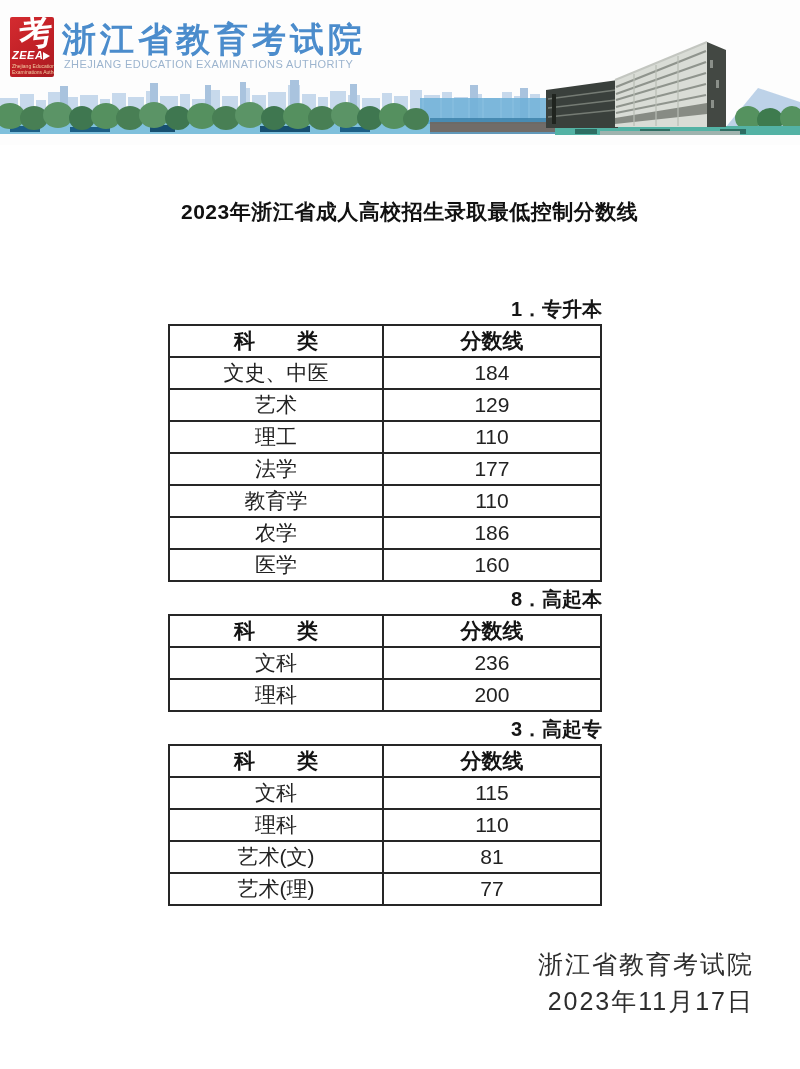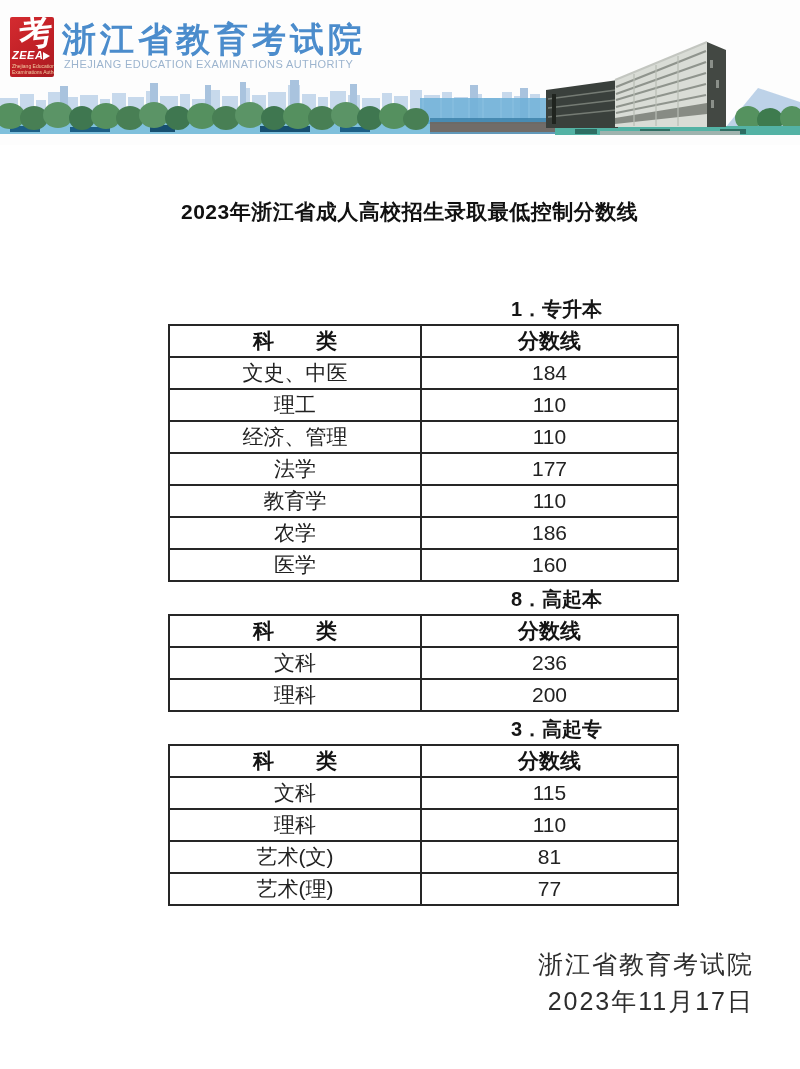--- a/index.html
+++ b/index.html
@@ -25,21 +25,21 @@
   .org-en{position:absolute;left:64px;top:58px;z-index:3;font-size:11px;color:#9cb4ce;
         letter-spacing:.4px;white-space:nowrap;}
 
   
   .content{width:434px;margin-left:168px;}
   .title{margin:55px 13px 74px;text-align:center;font-size:21px;font-weight:bold;
          letter-spacing:.5px;color:#111;line-height:24px;white-space:nowrap;}
   .section-heading{margin:6px 0 4px;text-align:right;font-size:20px;font-weight:bold;
          color:#161616;line-height:22px;}
   .score-section:first-of-type .section-heading{margin-top:0;}
-  .score-table{width:511px;border-collapse:collapse;table-layout:fixed;}
+  .score-table{width:434px;border-collapse:collapse;table-layout:fixed;}
   .score-table td{border:2px solid #262626;height:30px;text-align:center;vertical-align:middle;
          font-size:21px;color:#222;padding:0;}
   .score-table thead td{font-weight:bold;color:#131313;}
   .col-cat{width:49.5%;} .col-score{width:50.5%;}
 
   .signature{margin-top:40px;padding-right:46px;text-align:right;
          font-size:25px;line-height:37px;color:#2d2d2d;font-weight:500;letter-spacing:2px;}
 </style>
 </head>
 <body>
@@ -202,25 +202,25 @@
                   <td>科　　类</td>
                   <td>分数线</td>
                 </tr>
               </thead>
       <tbody>
                 <tr>
                   <td>文史、中医</td>
                   <td>184</td>
                 </tr>
                 <tr>
+                  <td>艺术</td>
+                  <td>129</td>
+                </tr>
+                <tr>
                   <td>理工</td>
-                  <td>110</td>
-                </tr>
-                <tr>
-                  <td>经济、管理</td>
                   <td>110</td>
                 </tr>
                 <tr>
                   <td>法学</td>
                   <td>177</td>
                 </tr>
                 <tr>
                   <td>教育学</td>
                   <td>110</td>
                 </tr>

